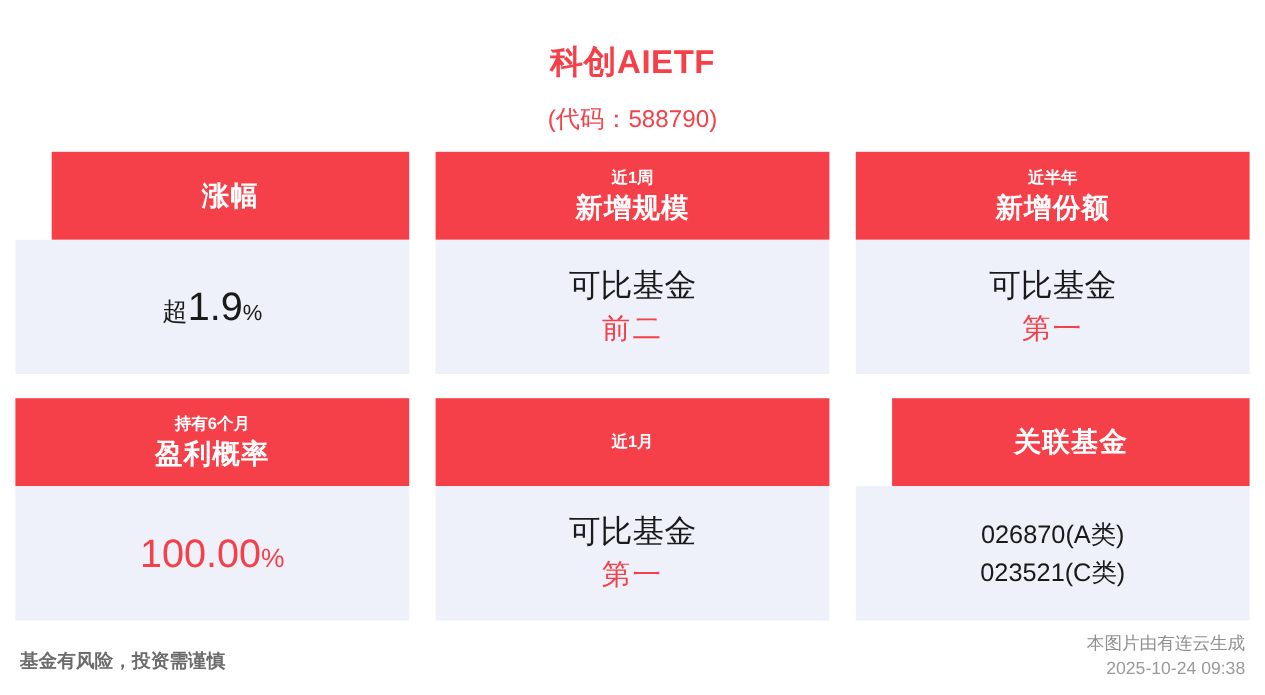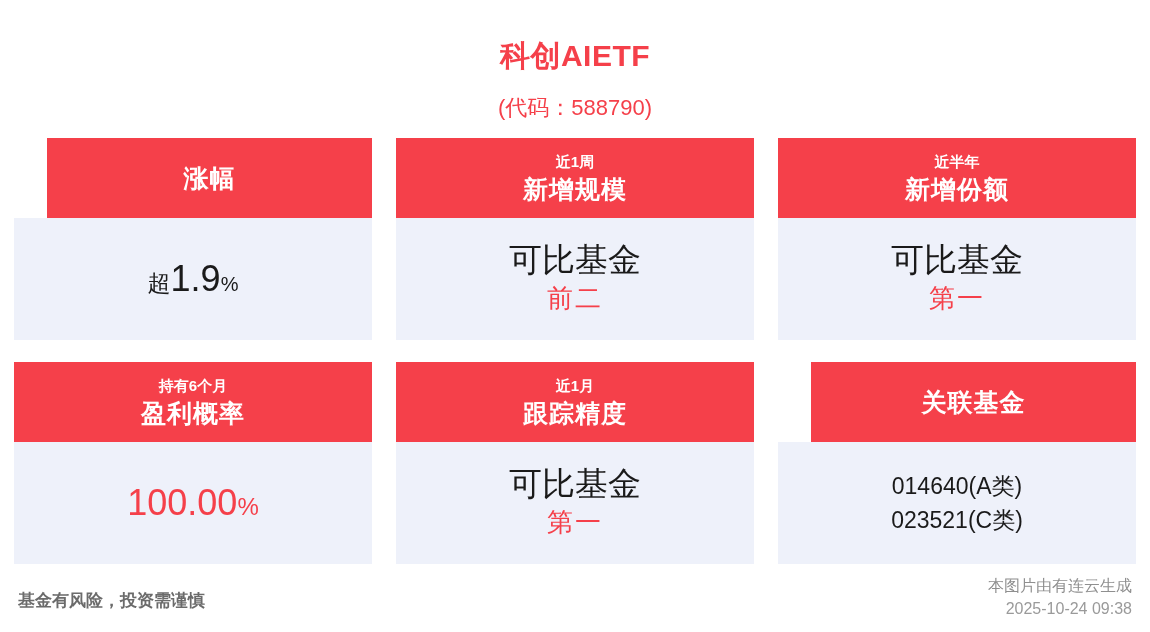--- a/index.html
+++ b/index.html
@@ -67,21 +67,21 @@
   }
   .card-body {
     background: #eef1fa;
     flex: 1;
     display: flex;
     flex-direction: column;
     align-items: center;
     justify-content: center;
     color: #1a1a1a;
   }
-  .line1 { font-size: 33px; line-height: 38px; }
+  .line1 { font-size: 29px; line-height: 38px; }
   .line2 { font-size: 26px; line-height: 38px; color: #f5404a; letter-spacing: 2px; }
   .val-prefix { font-size: 23px; }
   .val-num { font-size: 36px; }
   .val-suffix { font-size: 20px; }
   .val-big { font-size: 36px; color: #f5404a; font-weight: normal; }
   .val-big-suffix { font-size: 24px; color: #f5404a; }
   .code-line { font-size: 23px; line-height: 34px; color: #1a1a1a; }
   .footer-left {
     position: absolute;
     left: 18px;
@@ -150,34 +150,33 @@
     <div class="card-body">
       <div>
         <span class="val-big">100.00</span><span class="val-big-suffix">%</span>
       </div>
     </div>
   </div>
 
   <div class="card">
     <div class="card-head">
       <div class="small">近1月</div>
-      <div class="big">跟踪精度</div>
     </div>
     <div class="card-body">
       <div class="line1">可比基金</div>
       <div class="line2">第一</div>
     </div>
   </div>
 
   <div class="card">
     <div class="card-head single">
       <div class="big">关联基金</div>
     </div>
     <div class="card-body">
-      <div class="code-line">014640(A类)</div>
+      <div class="code-line">026870(A类)</div>
       <div class="code-line">023521(C类)</div>
     </div>
   </div>
 
 </div>
 
 <div class="footer-left">基金有风险，投资需谨慎</div>
 <div class="footer-right">
   <div class="brand">本图片由有连云生成</div>
   <div>2025-10-24 09:38</div>

